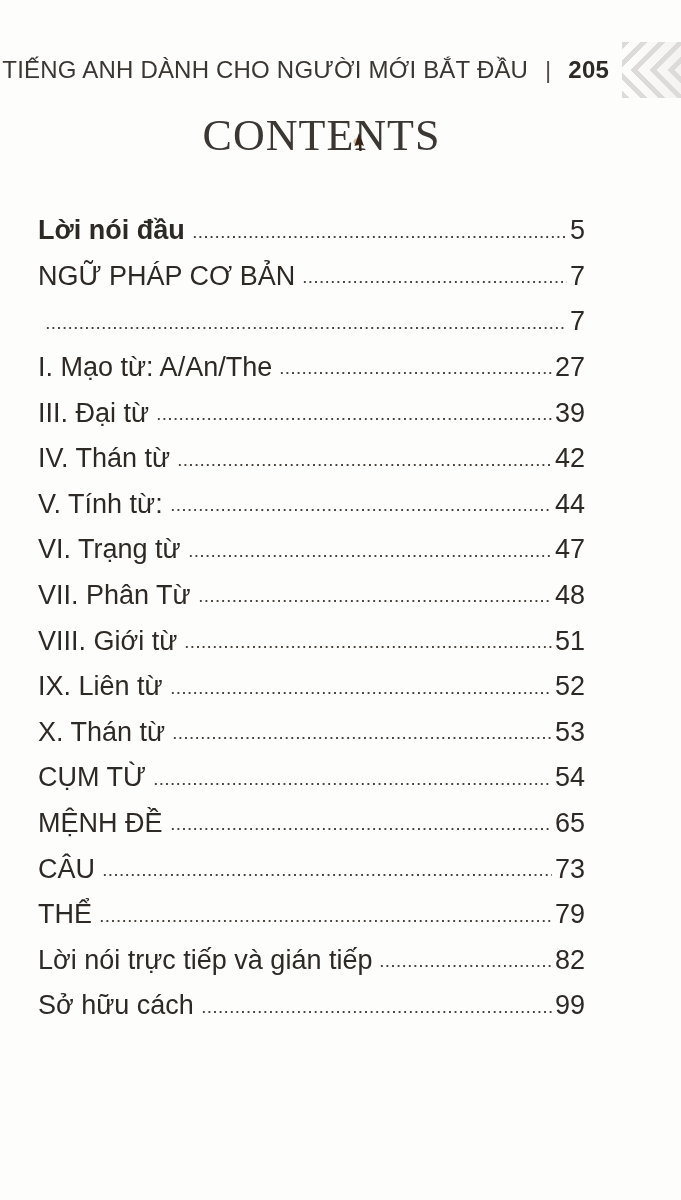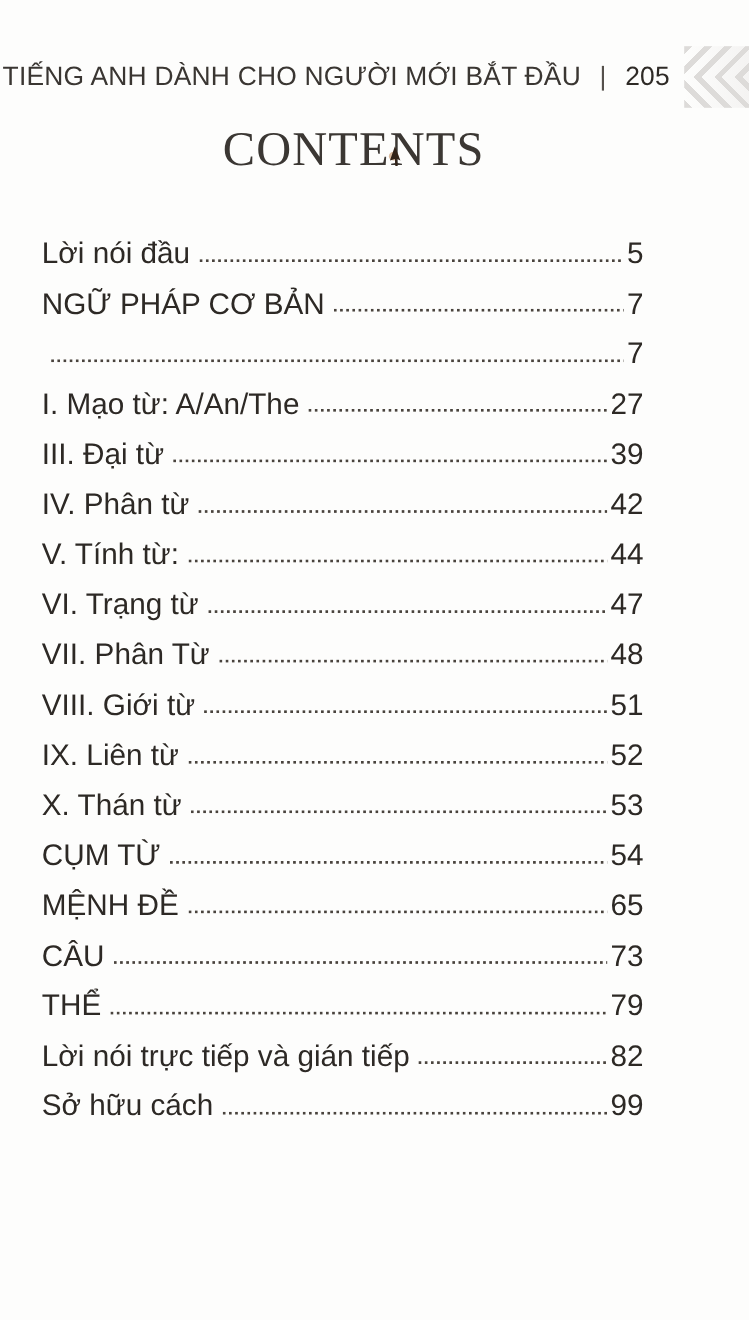--- a/index.html
+++ b/index.html
@@ -21,21 +21,21 @@
     justify-content: flex-end;
     align-items: center;
   }
   .hdr-text {
     font-size: 24px;
     color: var(--header-text, #3a3632);
     letter-spacing: 0.2px;
     white-space: nowrap;
   }
   .hdr-sep { margin: 0 10px; color: #55504b; font-weight: 300; }
-  .hdr-num { font-weight: 400; color: #2e2a26; }
+  .hdr-num { font-weight: 700; color: #2e2a26; }
   .chevrons {
     width: 59px; height: 56px; margin-left: 13px;
     display: flex; flex-direction: column;
     background: linear-gradient(to left, #f4f3f2, rgba(244,243,242,0));
   }
   .chv-top {
     height: 28px;
     background: repeating-linear-gradient(135deg, var(--chevron, #dddbd9) 0 5px, rgba(253,253,252,0) 5px 13px);
   }
   .chv-bot {
@@ -70,21 +70,21 @@
     display: flex;
     align-items: flex-end;
   }
   .lbl {
     font-size: 27px;
     line-height: 1.05;
     padding-bottom: 6px;
     color: var(--text, #2d2925);
     white-space: nowrap;
   }
-  .row.bold .lbl { font-weight: 400; }
+  .row.bold .lbl { font-weight: 700; }
   .dots {
     flex: 1 1 auto;
     height: 4px;
     margin: 0 3px 12px 7px;
     background-image: radial-gradient(circle, var(--dots, #49433d) 1.25px, rgba(0,0,0,0) 1.45px);
     background-size: 5.6px 4px;
     background-repeat: repeat-x;
     background-position: 0 50%;
   }
   .num {
@@ -139,21 +139,21 @@
       <span class="lbl">I. Mạo từ: A/An/The</span>
       <span class="dots"></span>
       <span class="num">27</span>
     </div>
       <div class="row">
       <span class="lbl">III. Đại từ</span>
       <span class="dots"></span>
       <span class="num">39</span>
     </div>
       <div class="row">
-      <span class="lbl">IV. Phân từ</span>
+      <span class="lbl">IV. Thán từ</span>
       <span class="dots"></span>
       <span class="num">42</span>
     </div>
       <div class="row">
       <span class="lbl">V. Tính từ:</span>
       <span class="dots"></span>
       <span class="num">44</span>
     </div>
       <div class="row">
       <span class="lbl">VI. Trạng từ</span>

